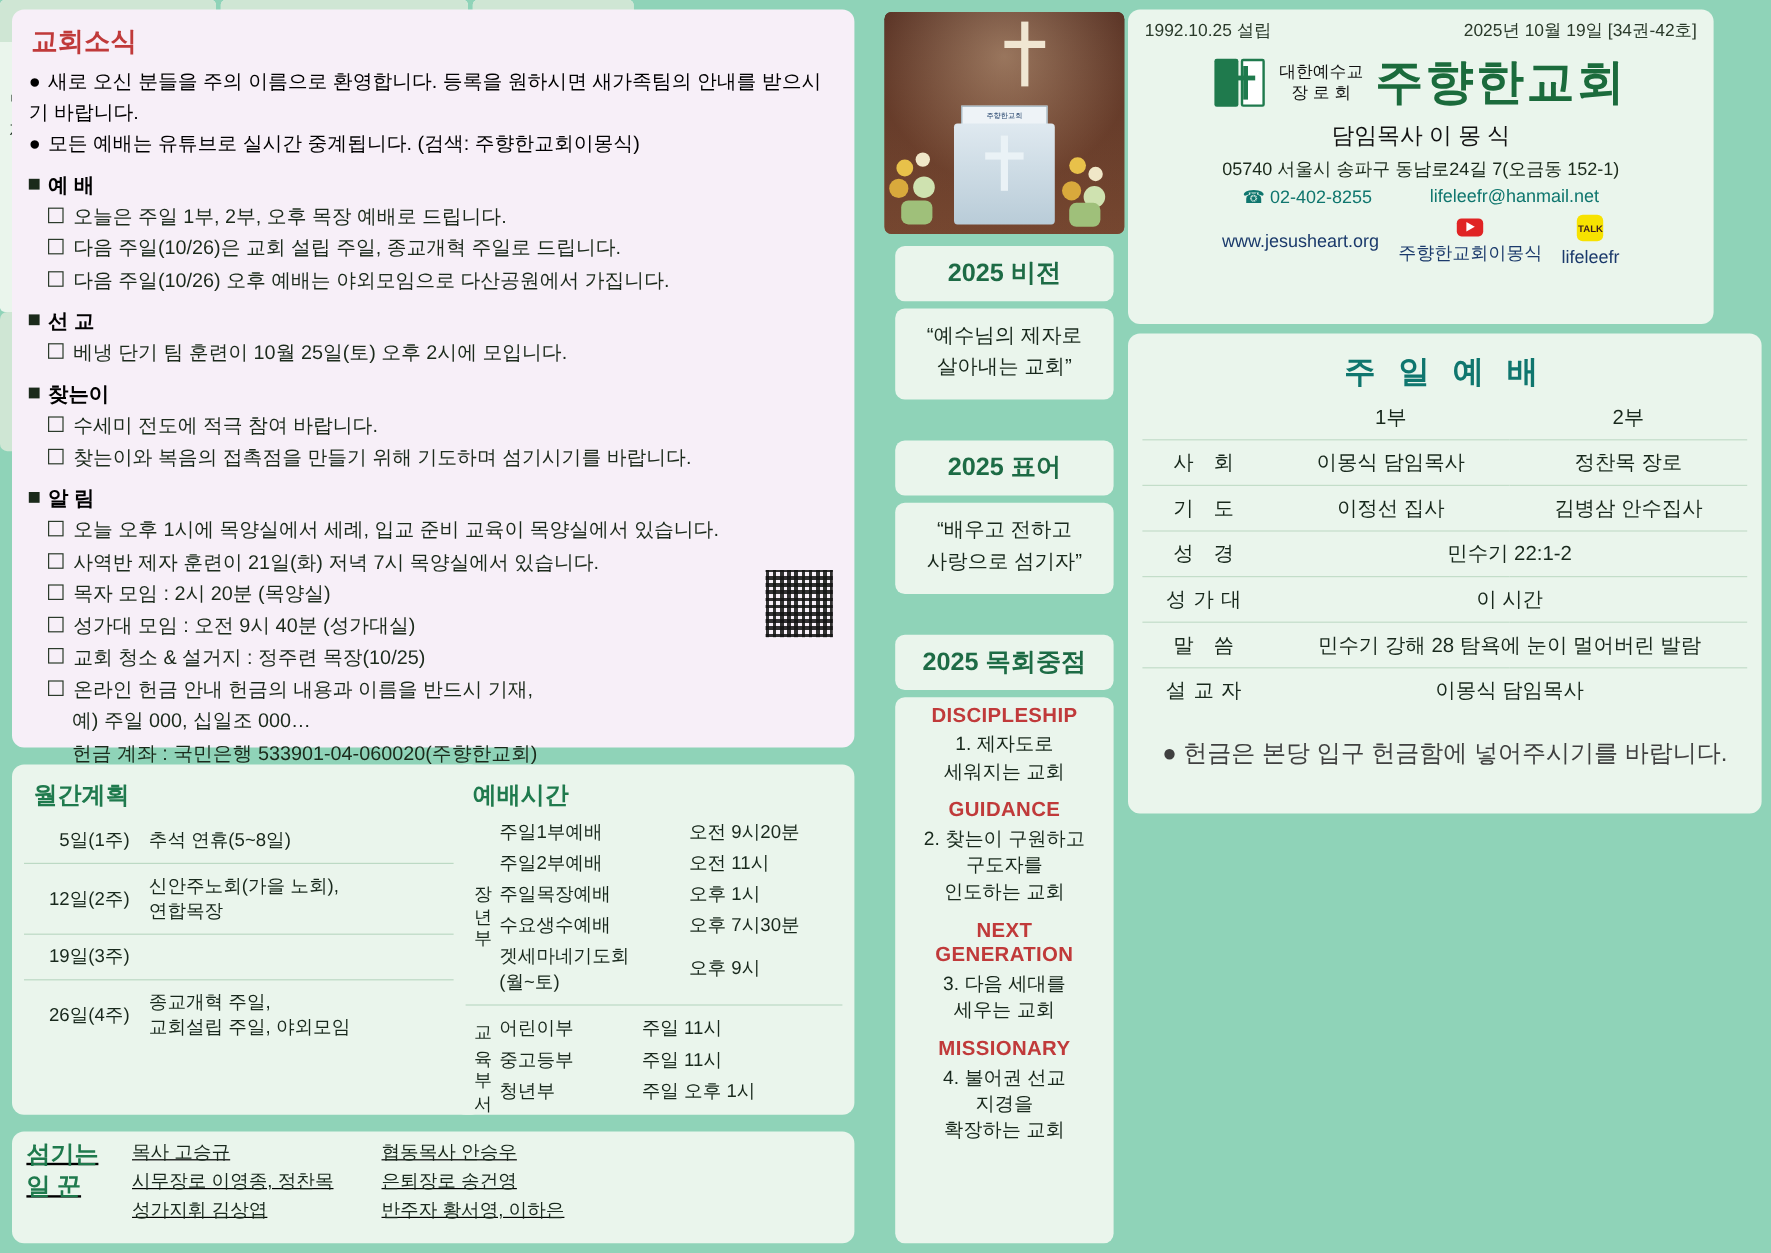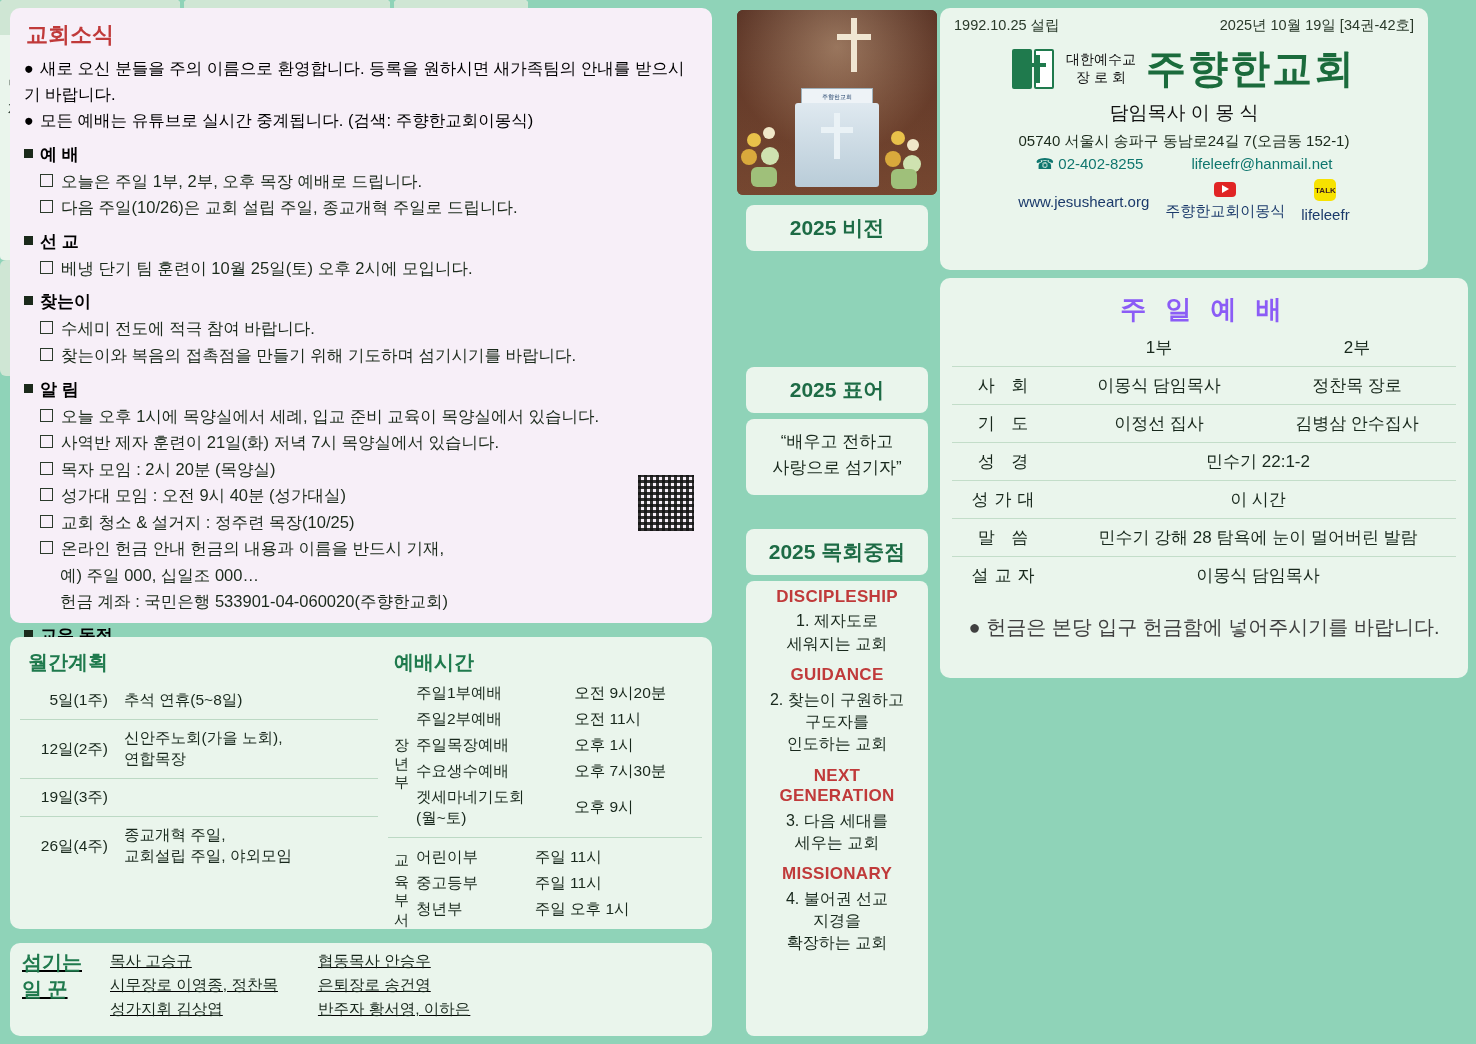--- a/index.html
+++ b/index.html
@@ -105,21 +105,21 @@
   #rhead .addr{text-align:center;font-size:15px;margin-top:6px;color:#1b2a1b;}
   #rhead .line2{display:flex;justify-content:center;gap:48px;font-size:15px;margin-top:4px;color:#0f766e;}
   #rhead .line3{display:flex;justify-content:center;align-items:center;gap:16px;font-size:15px;margin-top:6px;color:#1b3a6b;}
   .ytpill{display:inline-flex;align-items:center;gap:5px;flex-direction:column;}
   .yt{width:22px;height:15px;background:#e02424;border-radius:4px;position:relative;}
   .yt::after{content:"";position:absolute;left:8px;top:3.5px;border-left:7px solid #fff;border-top:4px solid transparent;border-bottom:4px solid transparent;}
   .talk{width:22px;height:22px;border-radius:5px;background:#f7e200;color:#3c1e1e;font-size:8px;display:inline-flex;align-items:center;justify-content:center;font-weight:bold;}
 
   
   #sunday{left:940px;top:278px;width:528px;height:400px;background:#eaf5ec;padding:8px 12px;}
-  #sunday h3{text-align:center;font-size:26px;color:#8b5cf6;font-weight:bold;margin:6px 0 2px 0;letter-spacing:6px;}
+  #sunday h3{text-align:center;font-size:26px;color:#0f766e;font-weight:bold;margin:6px 0 2px 0;letter-spacing:6px;}
   #sunday table{width:100%;border-collapse:collapse;font-size:17px;color:#18281c;}
   #sunday td{padding:7px 4px;text-align:center;}
   #sunday tr+tr td{border-top:1px solid #c3ddc9;}
   #sunday td.lbl{width:100px;letter-spacing:6px;text-align:center;}
   #sunday .note{font-size:20px;margin-top:20px;text-align:center;color:#404040;}
 
   
   #meet{left:940px;top:672px;width:528px;height:260px;}
   #meet .row{display:flex;height:100%;}
   #meet .col{background:#eaf5ec;margin-right:4px;border-radius:4px;}
@@ -149,20 +149,21 @@
     </div>
     <div class="bullet">
       <span class="dot">●</span><span>모든 예배는 유튜브로 실시간 중계됩니다. (검색: 주향한교회이몽식)</span>
     </div>
 
     <div class="sect">
       <span class="sq"></span><span>예 배</span>
     </div>
     <div class="ln ind"><span class="box"></span><span>오늘은 주일 1부, 2부, 오후 목장 예배로 드립니다.</span></div>
     <div class="ln ind"><span class="box"></span><span>다음 주일(10/26)은 교회 설립 주일, 종교개혁 주일로 드립니다.</span></div>
+    <div class="ln ind"><span class="box"></span><span>다음 주일(10/26) 오후 예배는 야외모임으로 다산공원에서 가집니다.</span></div>
 
     <div class="sect">
       <span class="sq"></span><span>선 교</span>
     </div>
     <div class="ln ind"><span class="box"></span><span>베냉 단기 팀 훈련이 10월 25일(토) 오후 2시에 모입니다.</span></div>
 
     <div class="sect">
       <span class="sq"></span><span>찾는이</span>
     </div>
     <div class="ln ind"><span class="box"></span><span>수세미 전도에 적극 참여 바랍니다.</span></div>
@@ -312,20 +313,24 @@
     <div class="pulpit">
       <div class="pcross">
         <i style="left:39px;top:10px;width:6px;height:46px;"></i>
         <i style="left:26px;top:24px;width:32px;height:6px;"></i>
       </div>
     </div>
   </div>
 
   <div class="midbox" id="vision-h">
     <div class="hd">2025 비전</div>
+  </div>
+  <div class="midbox" id="vision-b">
+    <div class="bd" style="white-space:pre-line">“예수님의 제자로
+살아내는 교회”</div>
   </div>
 
   <div class="midbox" id="slogan-h">
     <div class="hd">2025 표어</div>
   </div>
   <div class="midbox" id="slogan-b">
     <div class="bd" style="white-space:pre-line">“배우고 전하고
 사랑으로 섬기자”</div>
   </div>
 

